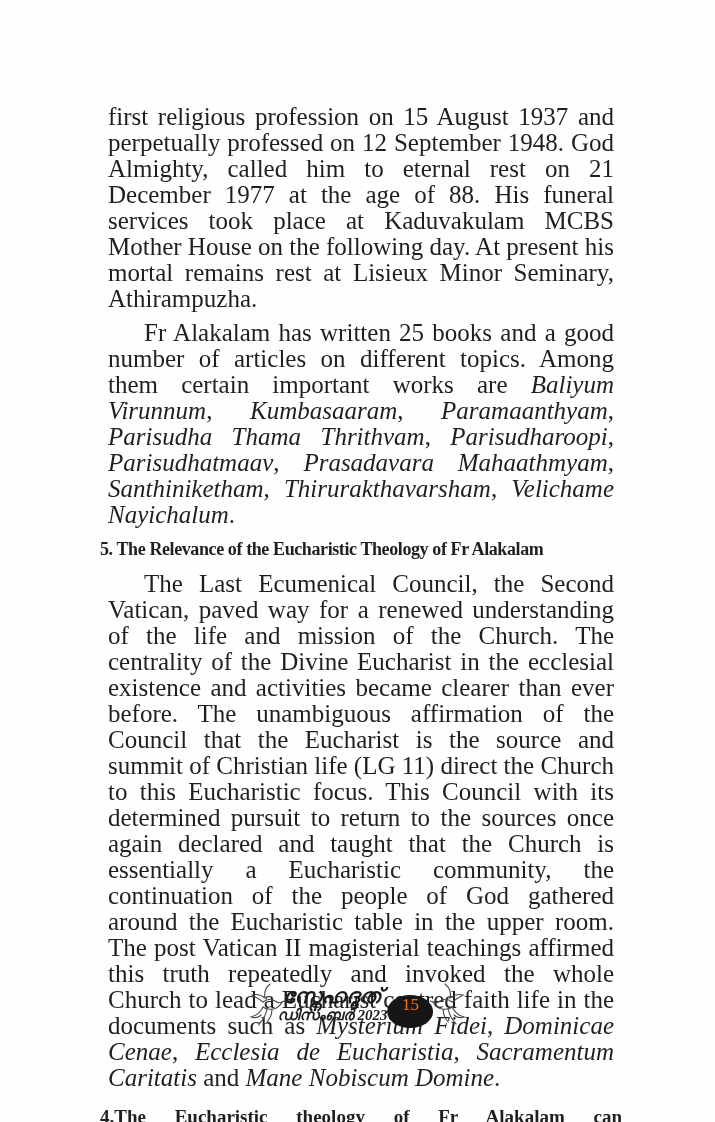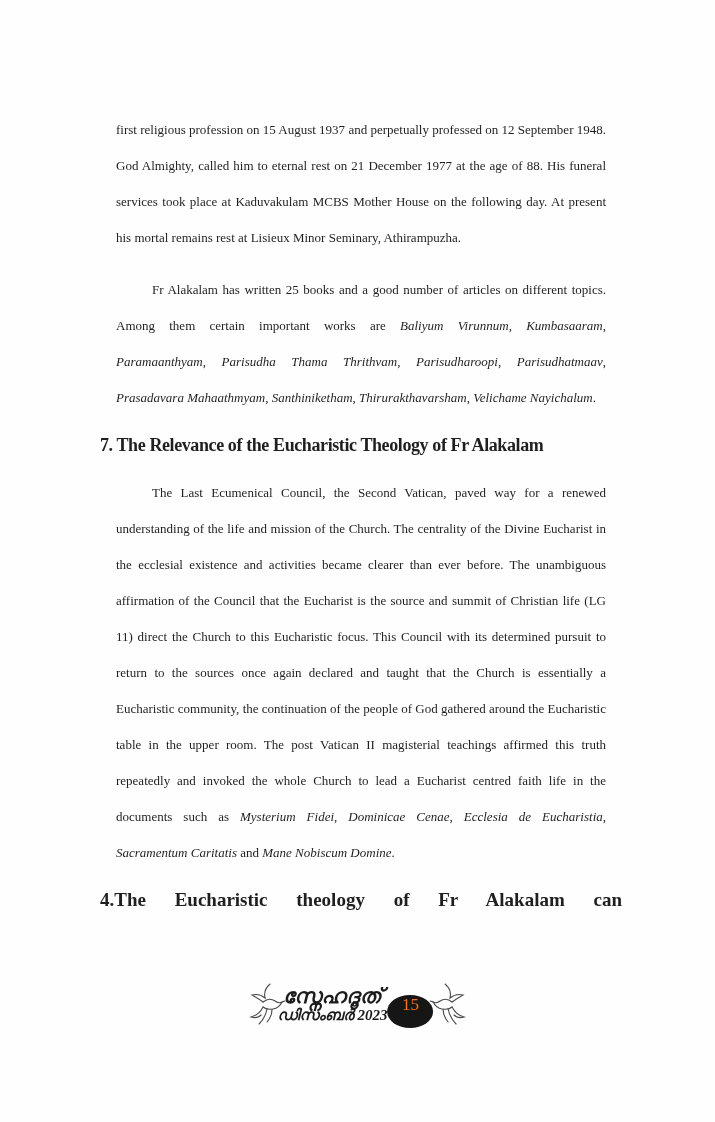--- a/index.html
+++ b/index.html
@@ -12,24 +12,24 @@
     color: #1f1f1f;
     overflow: hidden;
   }
   .content {
     position: absolute;
     left: 100px;
     top: 96px;
     width: 522px;
   }
   .para {
-    margin: 16px;
+    margin: 8px;
     text-align: justify;
-    font-size: 13px;
-    line-height: 36px;
+    font-size: 25px;
+    line-height: 26px;
     text-indent: 36px;
   }
   .para.no-indent { text-indent: 0; }
   .para i { font-style: italic; }
   .heading-2 {
     margin: 2px 0 0 0;
     font-size: 18px;
     font-weight: bold;
     letter-spacing: -0.4px;
     white-space: nowrap;
@@ -80,21 +80,21 @@
 </head>
 <body>
 
 <div class="page">
 
   <div class="content">
     <p class="para no-indent">first religious profession on 15 August 1937 and perpetually professed on 12 September 1948. God Almighty, called him to eternal rest on 21 December 1977 at the age of 88. His funeral services took place at Kaduvakulam MCBS Mother House on the following day. At present his mortal remains rest at Lisieux Minor Seminary, Athirampuzha.</p>
 
     <p class="para">Fr Alakalam has written 25 books and a good number of articles on different topics. Among them certain important works are <i>Baliyum Virunnum</i>, <i>Kumbasaaram</i>, <i>Paramaanthyam</i>, <i>Parisudha Thama Thrithvam</i>, <i>Parisudharoopi</i>, <i>Parisudhatmaav</i>, <i>Prasadavara Mahaathmyam</i>, <i>Santhiniketham</i>, <i>Thirurakthavarsham</i>, <i>Velichame Nayichalum</i>.</p>
 
-    <h3 class="heading-2">7. The Relevance of the Eucharistic Theology of Fr Alakalam</h3>
+    <h3 class="heading-2">5. The Relevance of the Eucharistic Theology of Fr Alakalam</h3>
 
     <p class="para">The Last Ecumenical Council, the Second Vatican, paved way for a renewed understanding of the life and mission of the Church. The centrality of the Divine Eucharist in the ecclesial existence and activities became clearer than ever before. The unambiguous affirmation of the Council that the Eucharist is the source and summit of Christian life (LG 11) direct the Church to this Eucharistic focus.  This Council with its determined pursuit to return to the sources once again declared and taught that the Church is essentially a Eucharistic community, the continuation of the people of God gathered around the Eucharistic table in the upper room. The post Vatican II magisterial teachings affirmed this truth repeatedly and invoked the whole Church to lead a Eucharist centred faith life in the documents such as <i>Mysterium Fidei</i>, <i>Dominicae Cenae</i>, <i>Ecclesia de Eucharistia</i>, <i>Sacramentum Caritatis</i> and <i>Mane Nobiscum Domine</i>.</p>
 
     <h3 class="heading-1">4.The Eucharistic theology of Fr Alakalam can</h3>
   </div>
 
   <div class="footer">
 
     <svg class="dove dove-left" viewBox="0 0 38 46" xmlns="http://www.w3.org/2000/svg">
       <g fill="none" stroke="#4a4a4a" stroke-width="1.1" stroke-linecap="round">

